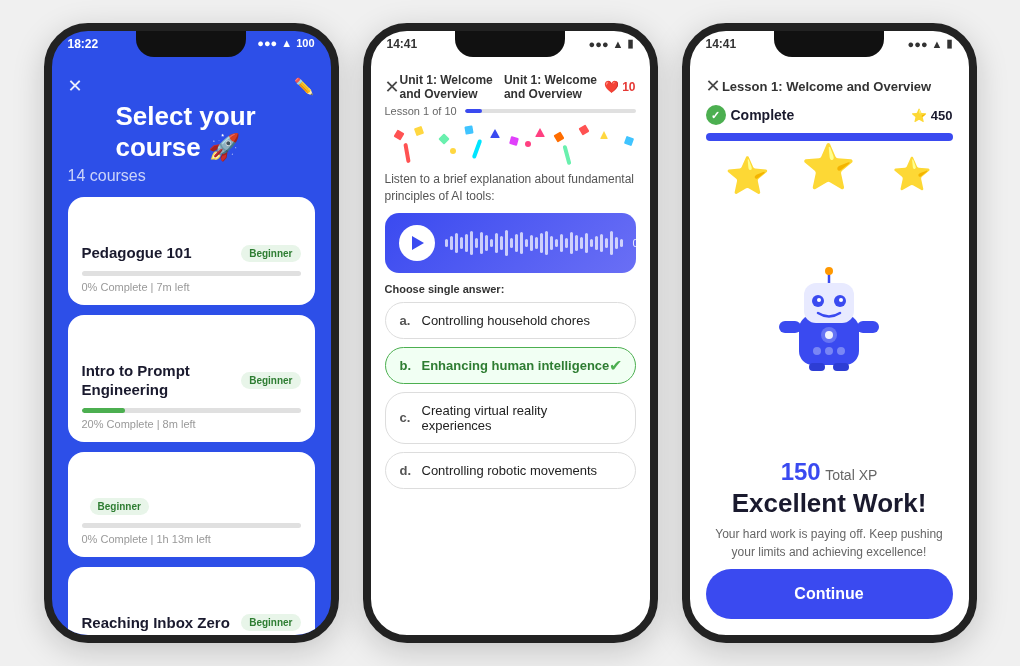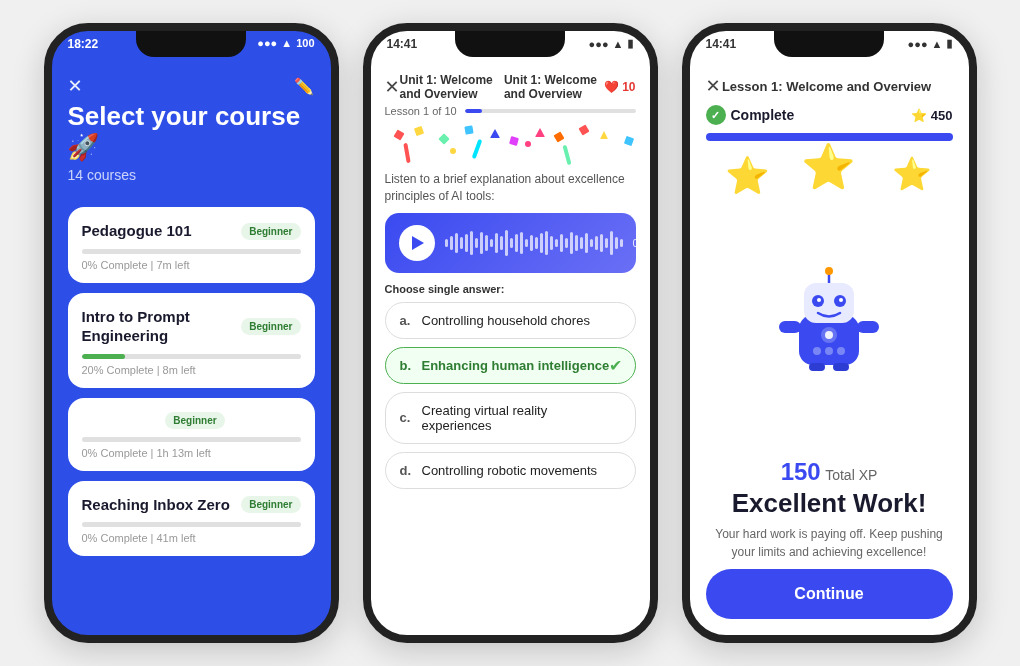--- a/index.html
+++ b/index.html
@@ -78,37 +78,39 @@
       cursor: pointer;
       opacity: 0.9;
     }
     .edit-icon { color: #fff; font-size: 16px; }
     .page-title {
       font-size: 26px;
       font-weight: 800;
       color: #fff;
       margin-bottom: 4px;
       line-height: 1.2;
+      margin-left: 48px;
     }
     .course-count {
-      font-size: 14px;
+      font-size: 16px;
       color: rgba(255,255,255,0.75);
-      margin-bottom: 24px;
+      margin-bottom: 12px;
     }
     .course-card {
       background: #fff;
       border-radius: 16px;
       padding: 14px 14px 12px;
       margin-bottom: 10px;
     }
     .course-card-header {
       display: flex;
-      justify-content: center;
+      justify-content: space-between;
       align-items: center;
       margin-bottom: 8px;
+      margin-top: 32px;
     }
     .course-name {
       font-size: 15px;
       font-weight: 700;
       color: #1a1a2e;
       flex: 1;
       line-height: 1.3;
     }
     .course-badge {
       background: #e8f5e9;
@@ -578,21 +580,21 @@
       <div class="confetti-piece c1" style="left:195px;top:3px;transform:rotate(-30deg);"></div>
       <div class="confetti-piece tri tri-yellow" style="left:215px;top:8px;"></div>
       <div class="confetti-piece c4" style="left:240px;top:14px;transform:rotate(20deg);"></div>
       <div class="ribbon r1" style="position:absolute;left:20px;top:20px;transform:rotate(-10deg);"></div>
       <div class="ribbon r2" style="position:absolute;left:90px;top:16px;transform:rotate(20deg);"></div>
       <div class="ribbon r3" style="position:absolute;left:180px;top:22px;transform:rotate(-15deg);"></div>
       <div class="dot d1" style="position:absolute;left:140px;top:18px;"></div>
       <div class="dot d2" style="position:absolute;left:65px;top:25px;"></div>
     </div>
 
-    <div class="question-sub">Listen to a brief explanation about excellence principles of AI tools:</div>
+    <div class="question-sub">Listen to a brief explanation about fundamental principles of AI tools:</div>
 
     <div class="audio-player">
       <div class="play-btn">
         <div class="play-triangle"></div>
       </div>
       <div class="audio-waveform">
         <div class="wave-bar" style="height:8px;"></div>
         <div class="wave-bar" style="height:14px;"></div>
         <div class="wave-bar" style="height:20px;"></div>
         <div class="wave-bar" style="height:12px;"></div>

